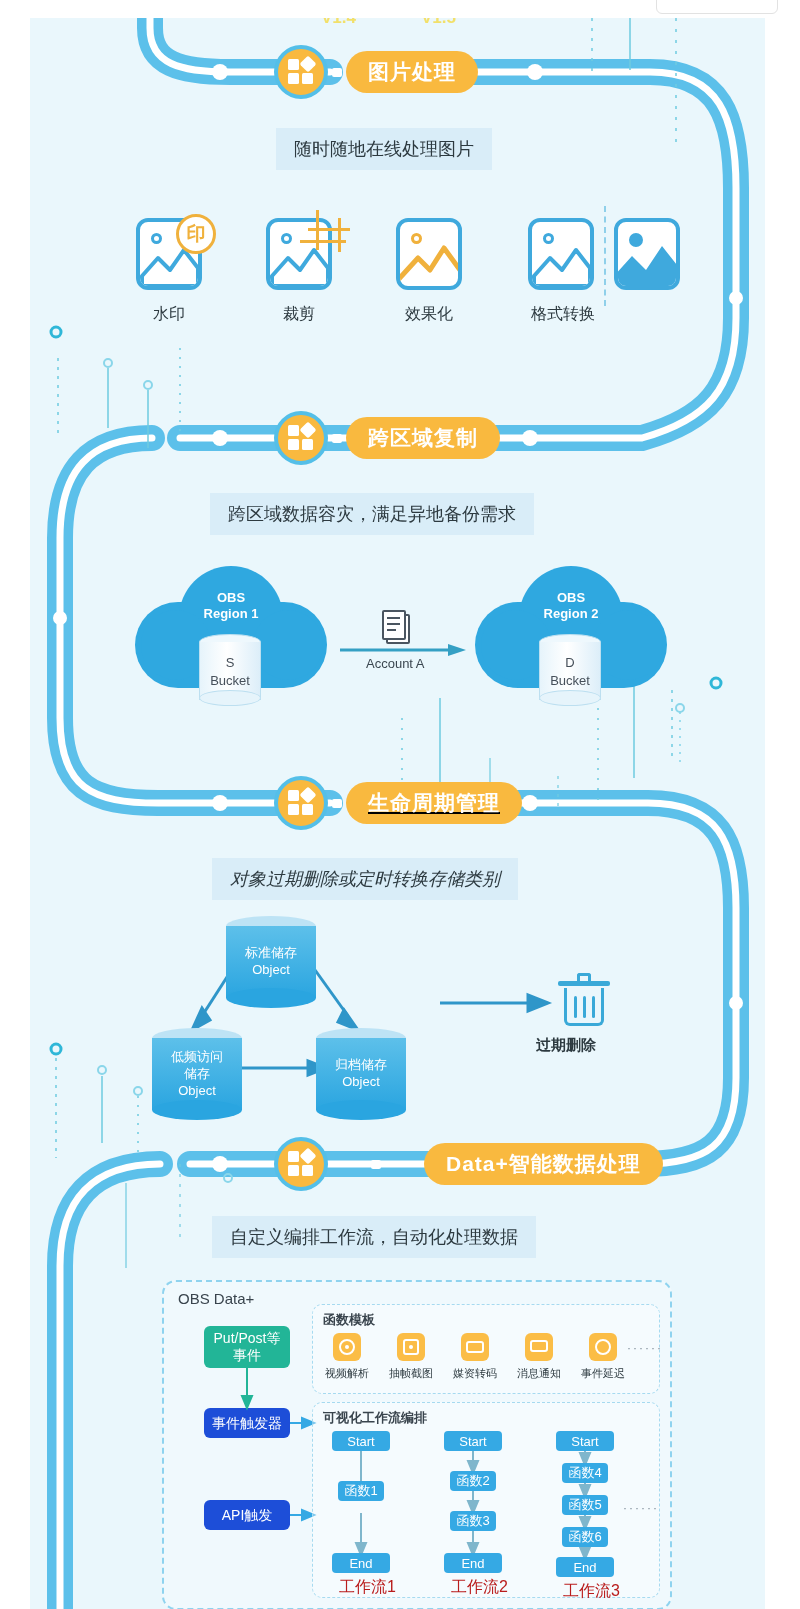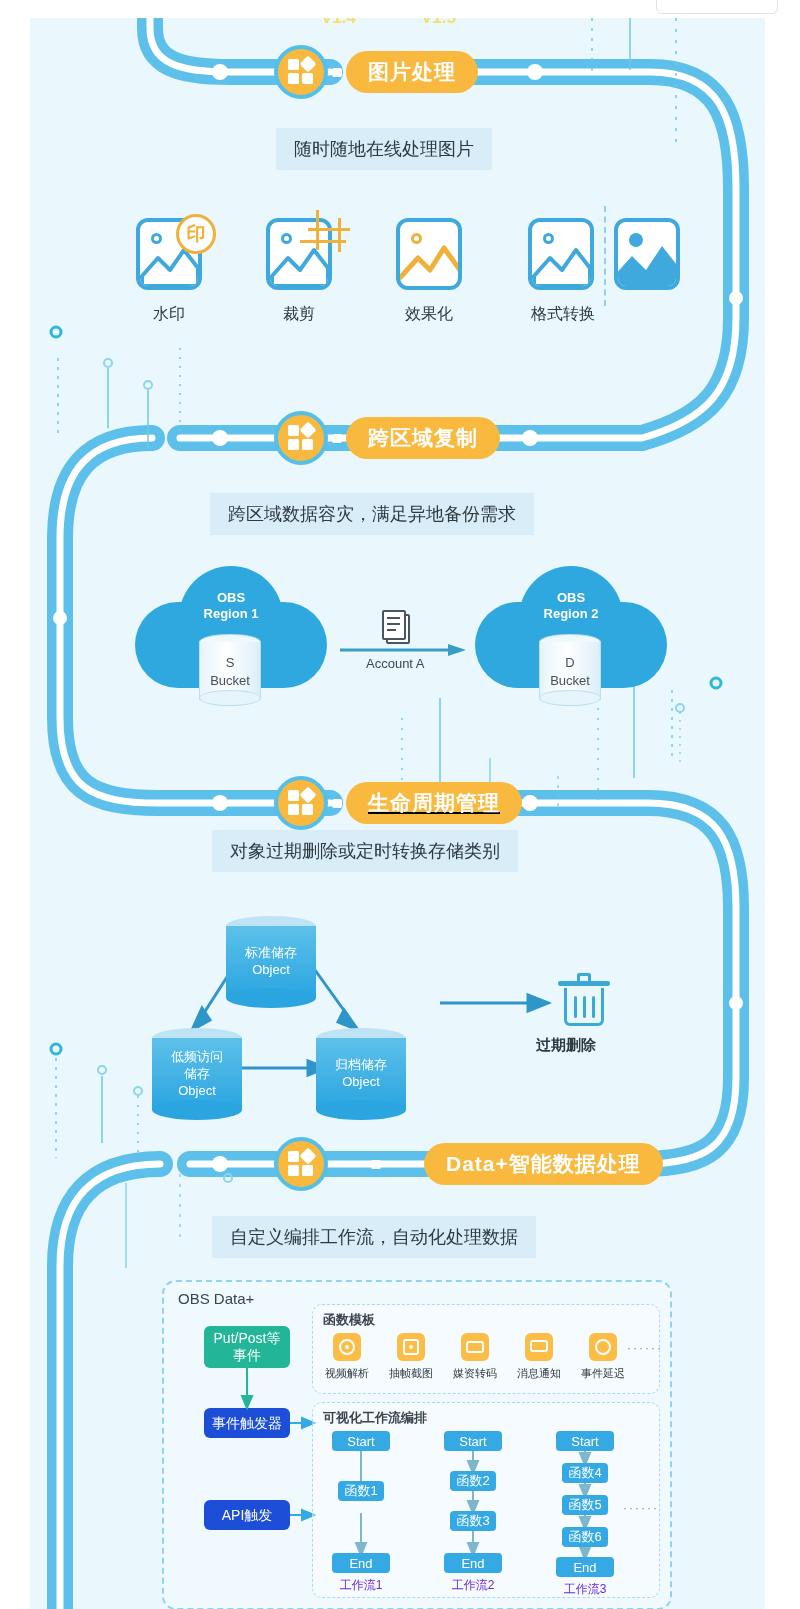--- a/index.html
+++ b/index.html
@@ -95,21 +95,21 @@
   .fitem{position:absolute;width:64px;text-align:center;}
   .ficon{width:28px;height:28px;border-radius:6px;background:#fbbd46;margin:0 auto;position:relative;}
   .ficon .in{position:absolute;left:6px;top:6px;width:16px;height:16px;border:2px solid #ffffff;border-radius:3px;box-sizing:border-box;}
   .ficon .in.round{border-radius:50%;}
   .ficon .dot{position:absolute;left:12px;top:12px;width:4px;height:4px;background:#ffffff;border-radius:50%;}
   .flabel{margin-top:5px;font-size:11px;color:#2d3a40;white-space:nowrap;}
   .ellipsis{position:absolute;font-size:12px;color:#7b8a95;letter-spacing:2px;}
   .wfbox{position:absolute;width:58px;height:20px;border-radius:4px;background:#35a9e4;color:#ffffff;
     font-size:13px;display:flex;align-items:center;justify-content:center;}
   .wfbox.sm{width:46px;}
-  .wflbl{position:absolute;font-size:12px;color:#6d28d9;text-align:center;width:70px;}
+  .wflbl{position:absolute;font-size:16px;color:#b91c1c;text-align:right;width:70px;}
   .gbox{position:absolute;border-radius:6px;color:#ffffff;display:flex;align-items:center;
     justify-content:center;text-align:center;font-size:14px;line-height:17px;}
   .gbox.green{background:#22b597;}
   .gbox.blue{background:#1d4ed8;}
 
   .vlabel{position:absolute;color:#f2e06a;font-size:17px;font-weight:bold;z-index:12;}
 </style>
 </head>
 <body>
 
@@ -336,21 +336,21 @@
         <div class="glyph">
             <i class="g-tl"></i>
             <i class="g-tr"></i>
             <i class="g-bl"></i>
             <i class="g-br"></i>
           </div>
       </div>
       <div class="node-dash"></div>
       <div class="node-pill">生命周期管理</div>
     </div>
-    <div class="caption" style="left:182px;top:812px;">对象过期删除或定时转换存储类别</div>
+    <div class="caption" style="left:182px;top:840px;font-style:italic;">对象过期删除或定时转换存储类别</div>
 
     <svg class="svglayer" style="z-index:12;" viewBox="0 0 735 1591">
       <g stroke="#2f96c9" stroke-width="3" fill="#2f96c9">
         <line x1="206" y1="945" x2="172" y2="998"></line>
           <polygon points="162,1012 172,990 180,1002"></polygon>
         <line x1="280" y1="945" x2="318" y2="998"></line>
           <polygon points="328,1012 314,992 308,1004"></polygon>
         <line x1="212" y1="1050" x2="280" y2="1050"></line>
           <polygon points="296,1050 278,1043 278,1057"></polygon>
         <line x1="410" y1="985" x2="500" y2="985"></line>

